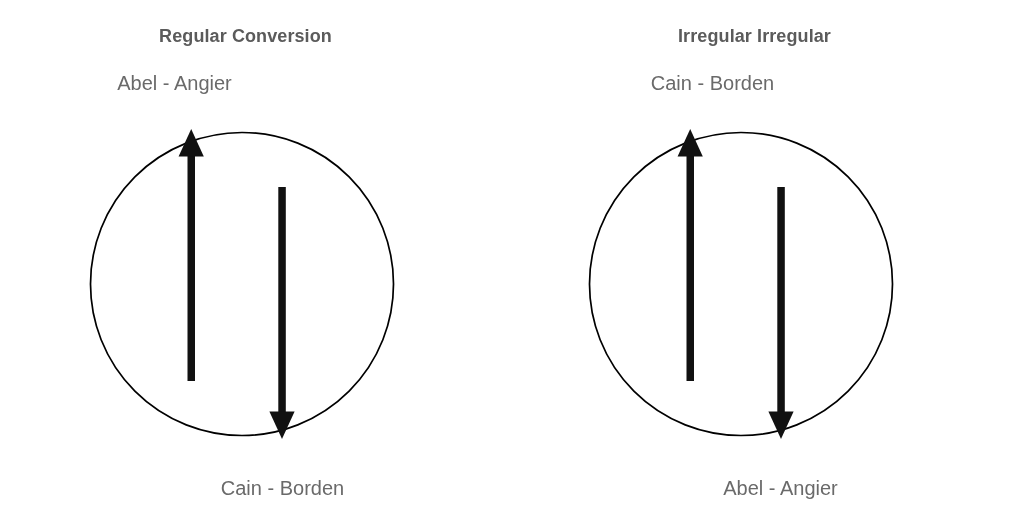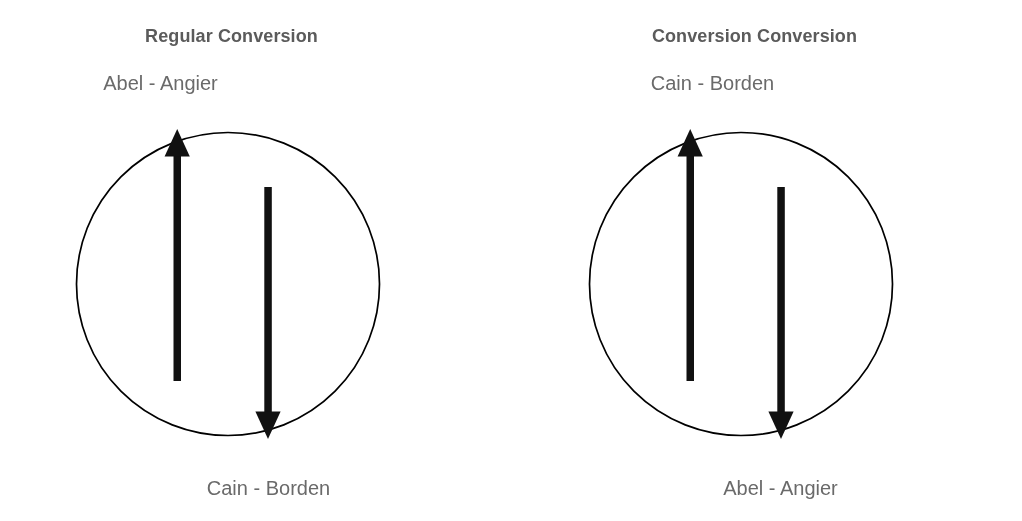--- a/index.html
+++ b/index.html
@@ -20,21 +20,21 @@
     width: 1022px;
     height: 521px;
     background: #ffffff;
   }
   .panel {
     position: absolute;
     top: 0;
     width: 511px;
     height: 521px;
   }
-  #panel-regular   { left: 0px; text-decoration: underline; }
+  #panel-regular   { left: 14px; text-decoration: underline; }
   #panel-irregular { left: 511px; }
 
   .panel-title {
     position: absolute;
     top: 26px;
     left: 0;
     width: 511px;
     text-align: center;
     font-size: 18px;
     font-weight: bold;
@@ -102,21 +102,21 @@
         <rect x="264.3" y="187" width="7.5" height="230" fill="#111111"></rect>
         <polygon points="268,439 280.6,411.5 255.4,411.5" fill="#111111"></polygon>
       </g>
     </svg>
 
     <div class="node-label label-bottom pos-a">Cain - Borden</div>
   </div>
 
   <div class="panel" id="panel-irregular">
 
-    <div class="panel-title shift-right">Conversion Conversion</div>
+    <div class="panel-title shift-right">Irregular Irregular</div>
 
     <div class="node-label label-top shift-right">Cain - Borden</div>
 
     <svg class="diagram-svg" viewBox="0 0 511 521">
       <circle cx="230" cy="284" r="151.5" fill="none" stroke="#000000" stroke-width="1.7"></circle>
       <g>
         <rect x="175.5" y="150" width="7.5" height="231" fill="#111111"></rect>
         <polygon points="179.2,129 191.8,156.5 166.6,156.5" fill="#111111"></polygon>
       </g>
       <g>

